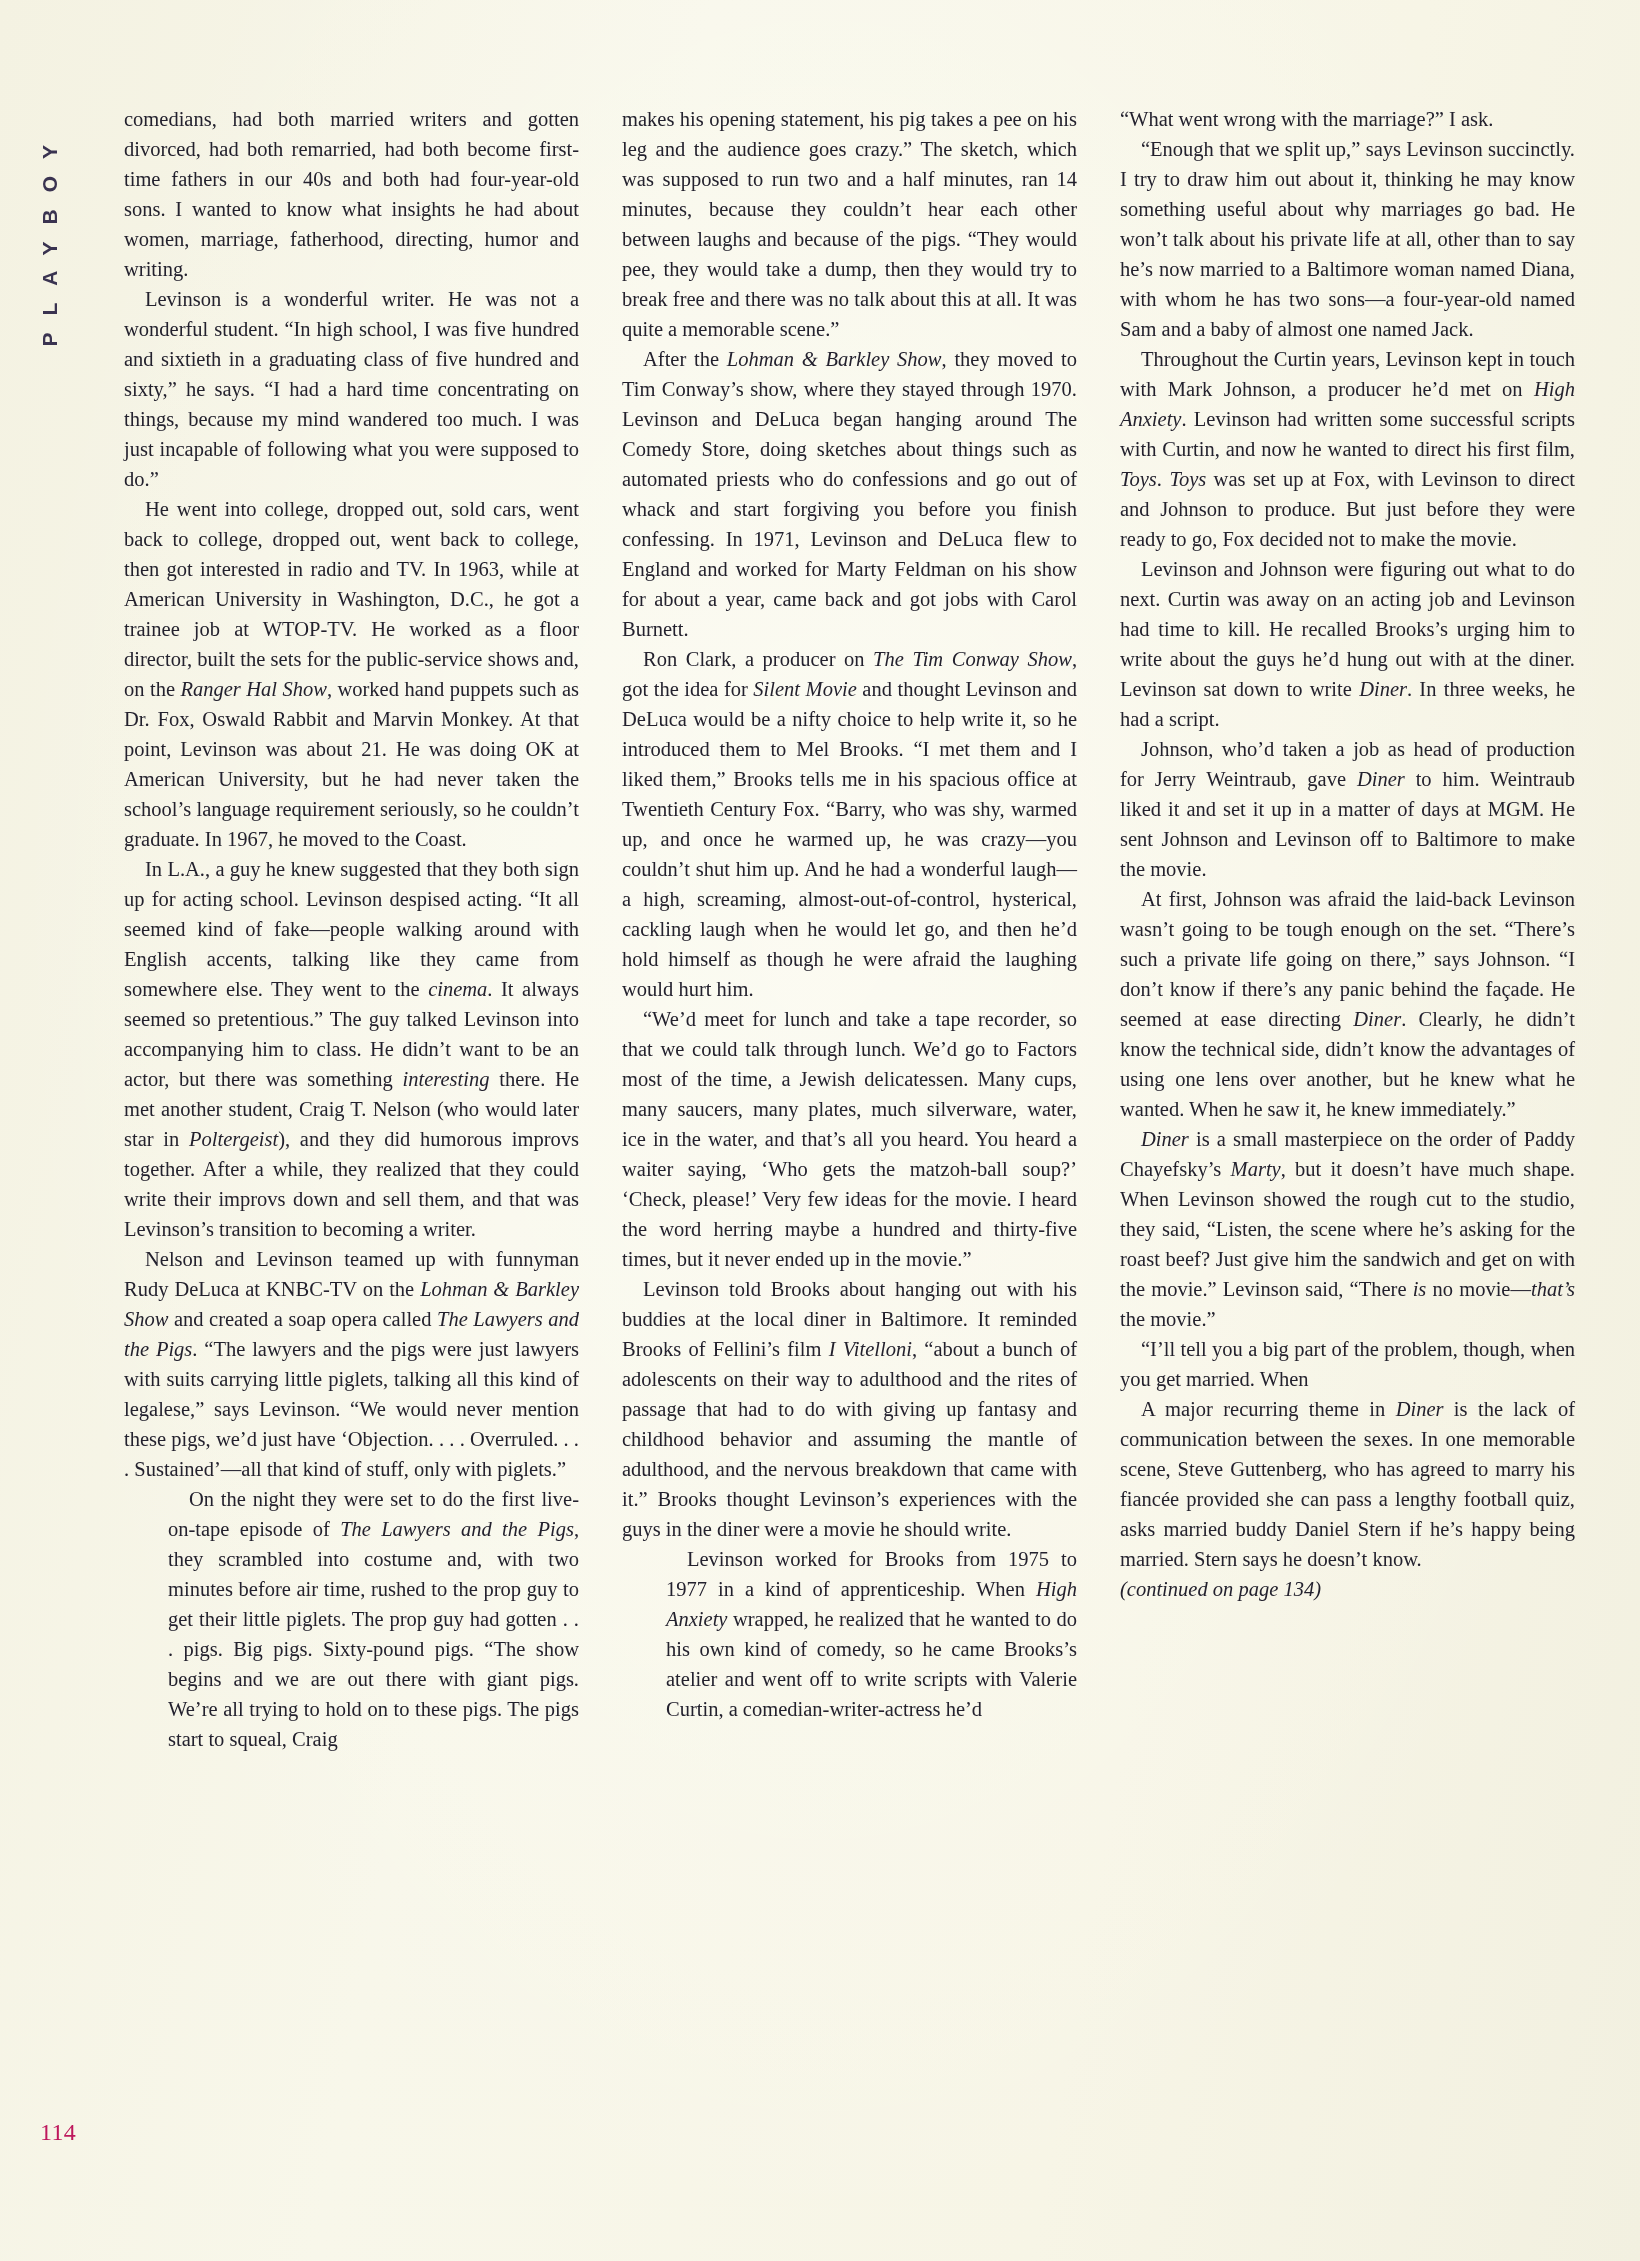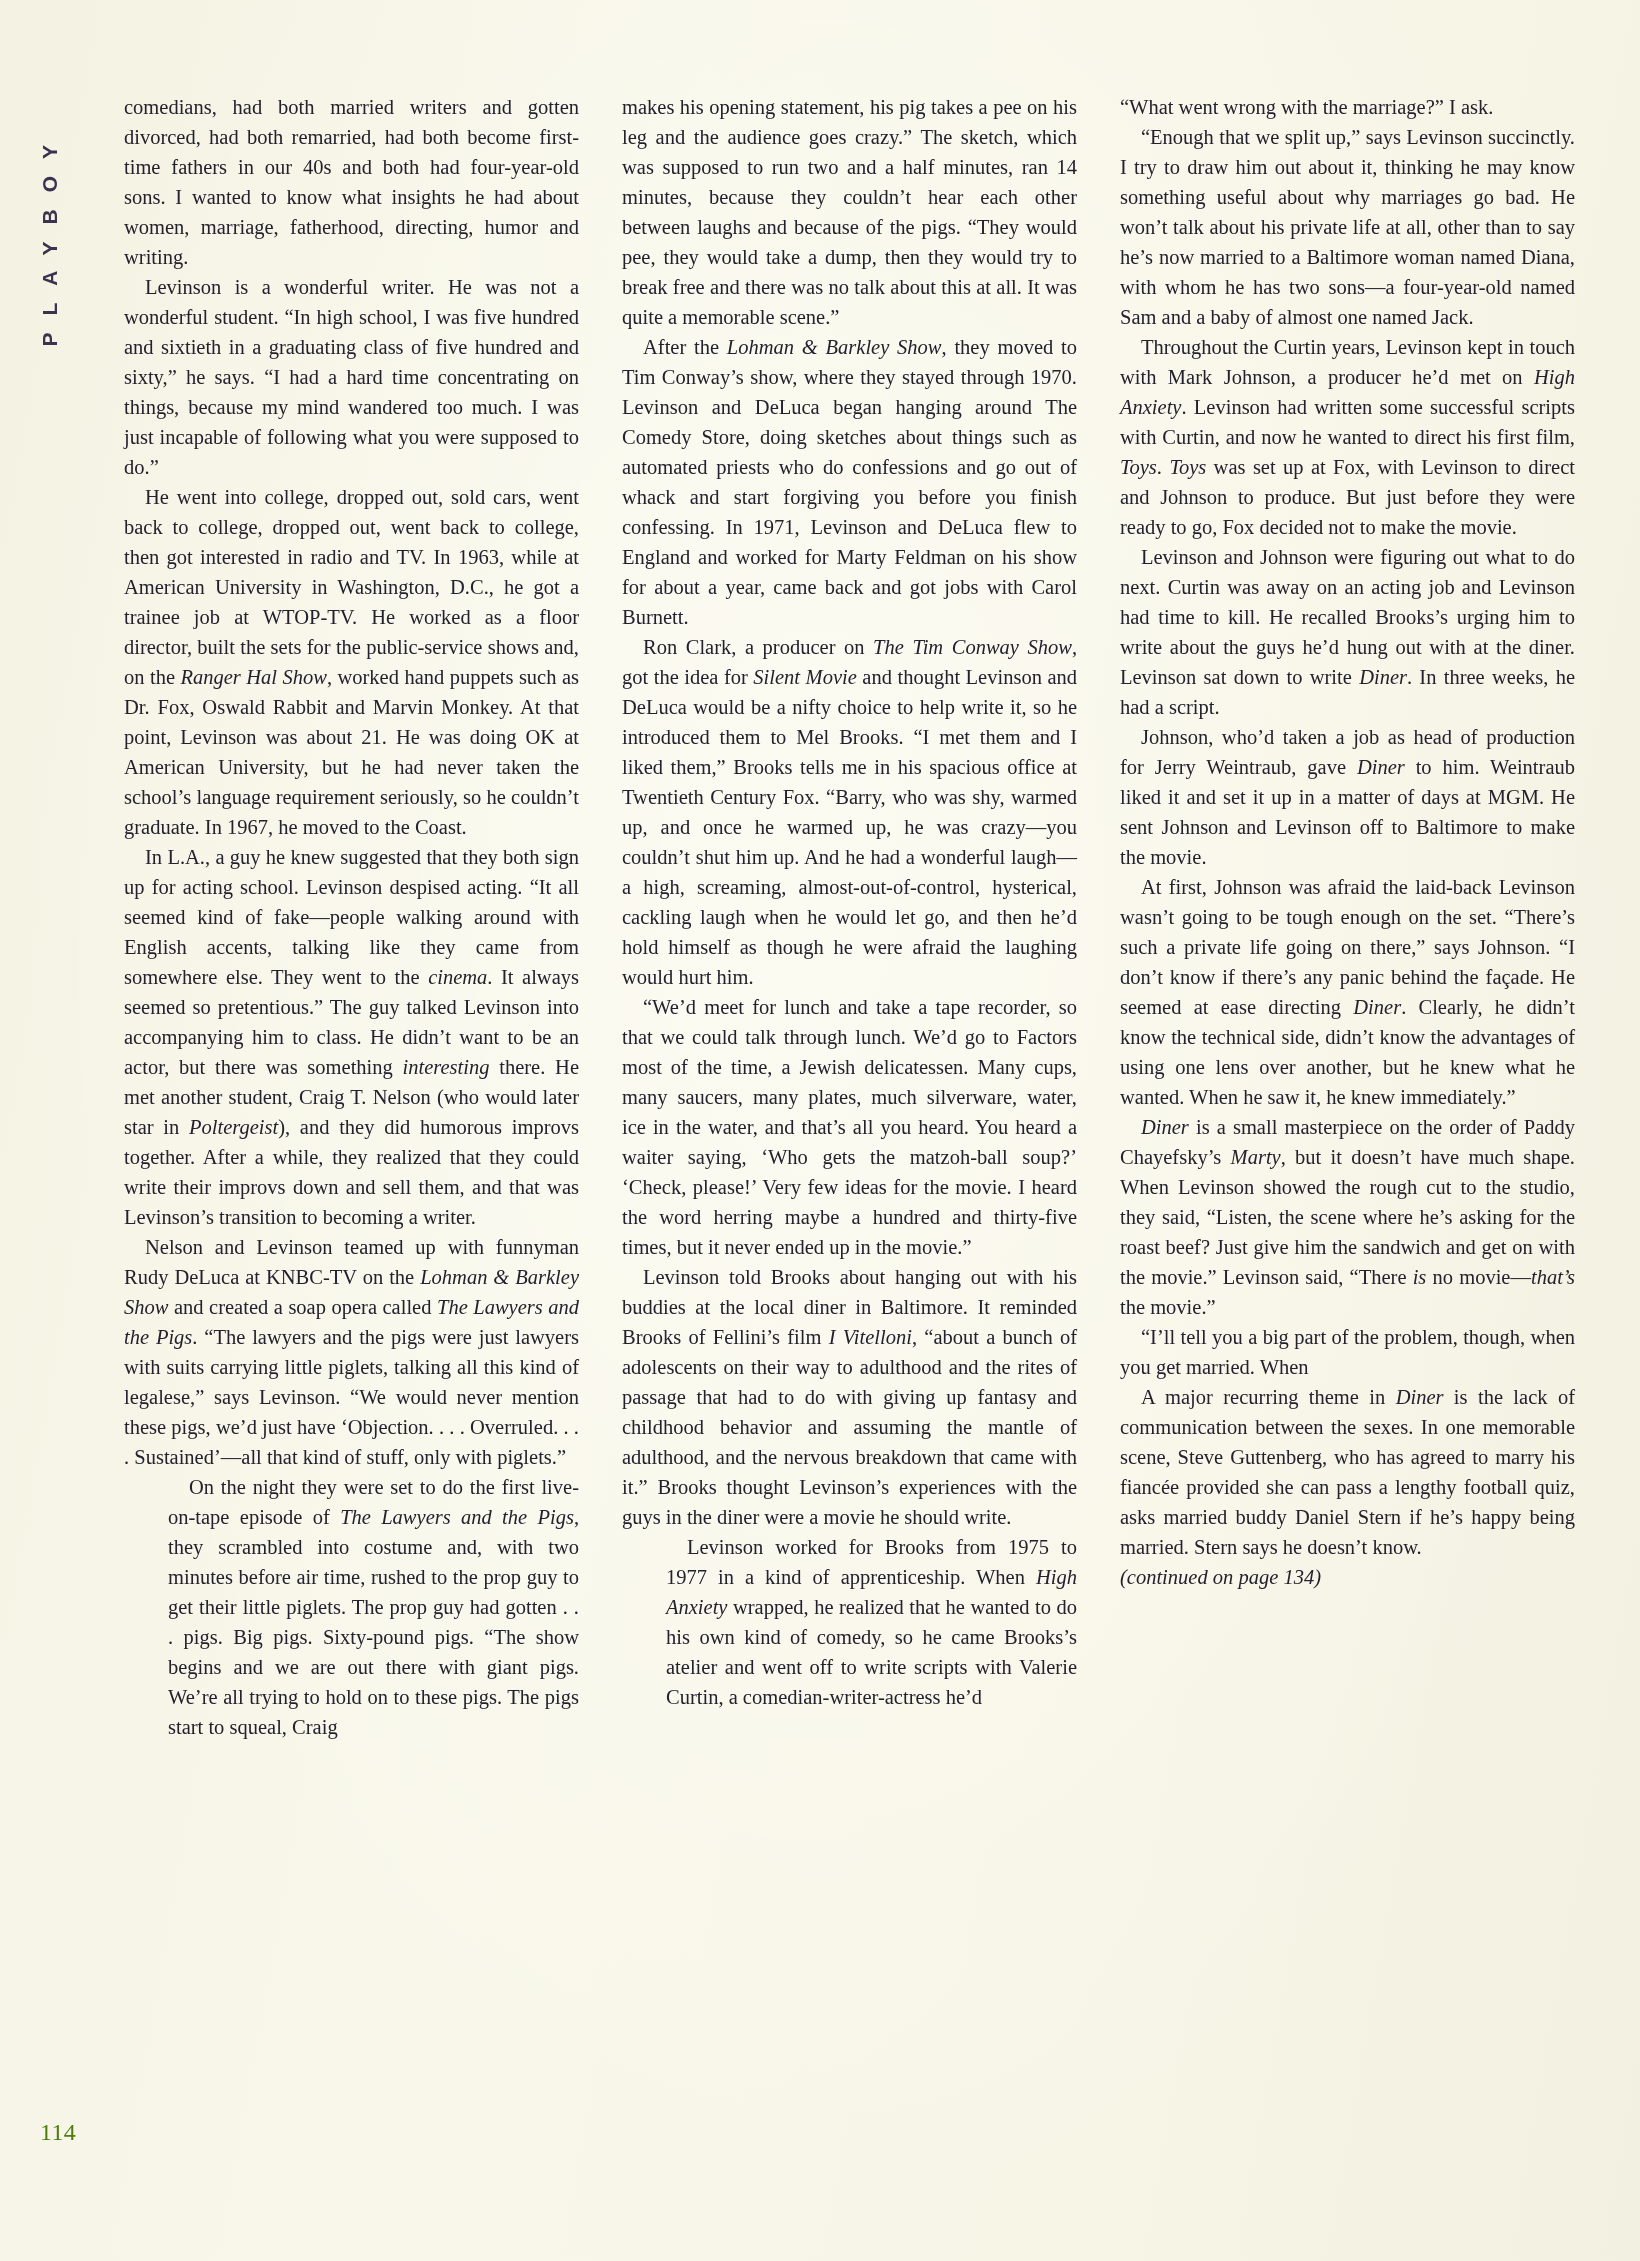--- a/index.html
+++ b/index.html
@@ -48,29 +48,29 @@
     line-height: 1;
   }
 
   
   #folio {
     position: absolute;
     left: 40px;
     top: 2119px;
     font-family: "Liberation Serif", "DejaVu Serif", serif;
     font-size: 24px;
-    color: #4d7c0f;
+    color: #be185d;
     letter-spacing: 0.3px;
   }
 
   
   #columns {
     position: absolute;
     left: 124px;
-    top: 92px;
+    top: 104px;
     width: 1452px;
     height: 2066px;
     display: flex;
     gap: 43px;
   }
   .column {
     width: 455px;
     font-size: 20.5px;
     line-height: 30px;
     text-align: justify;

